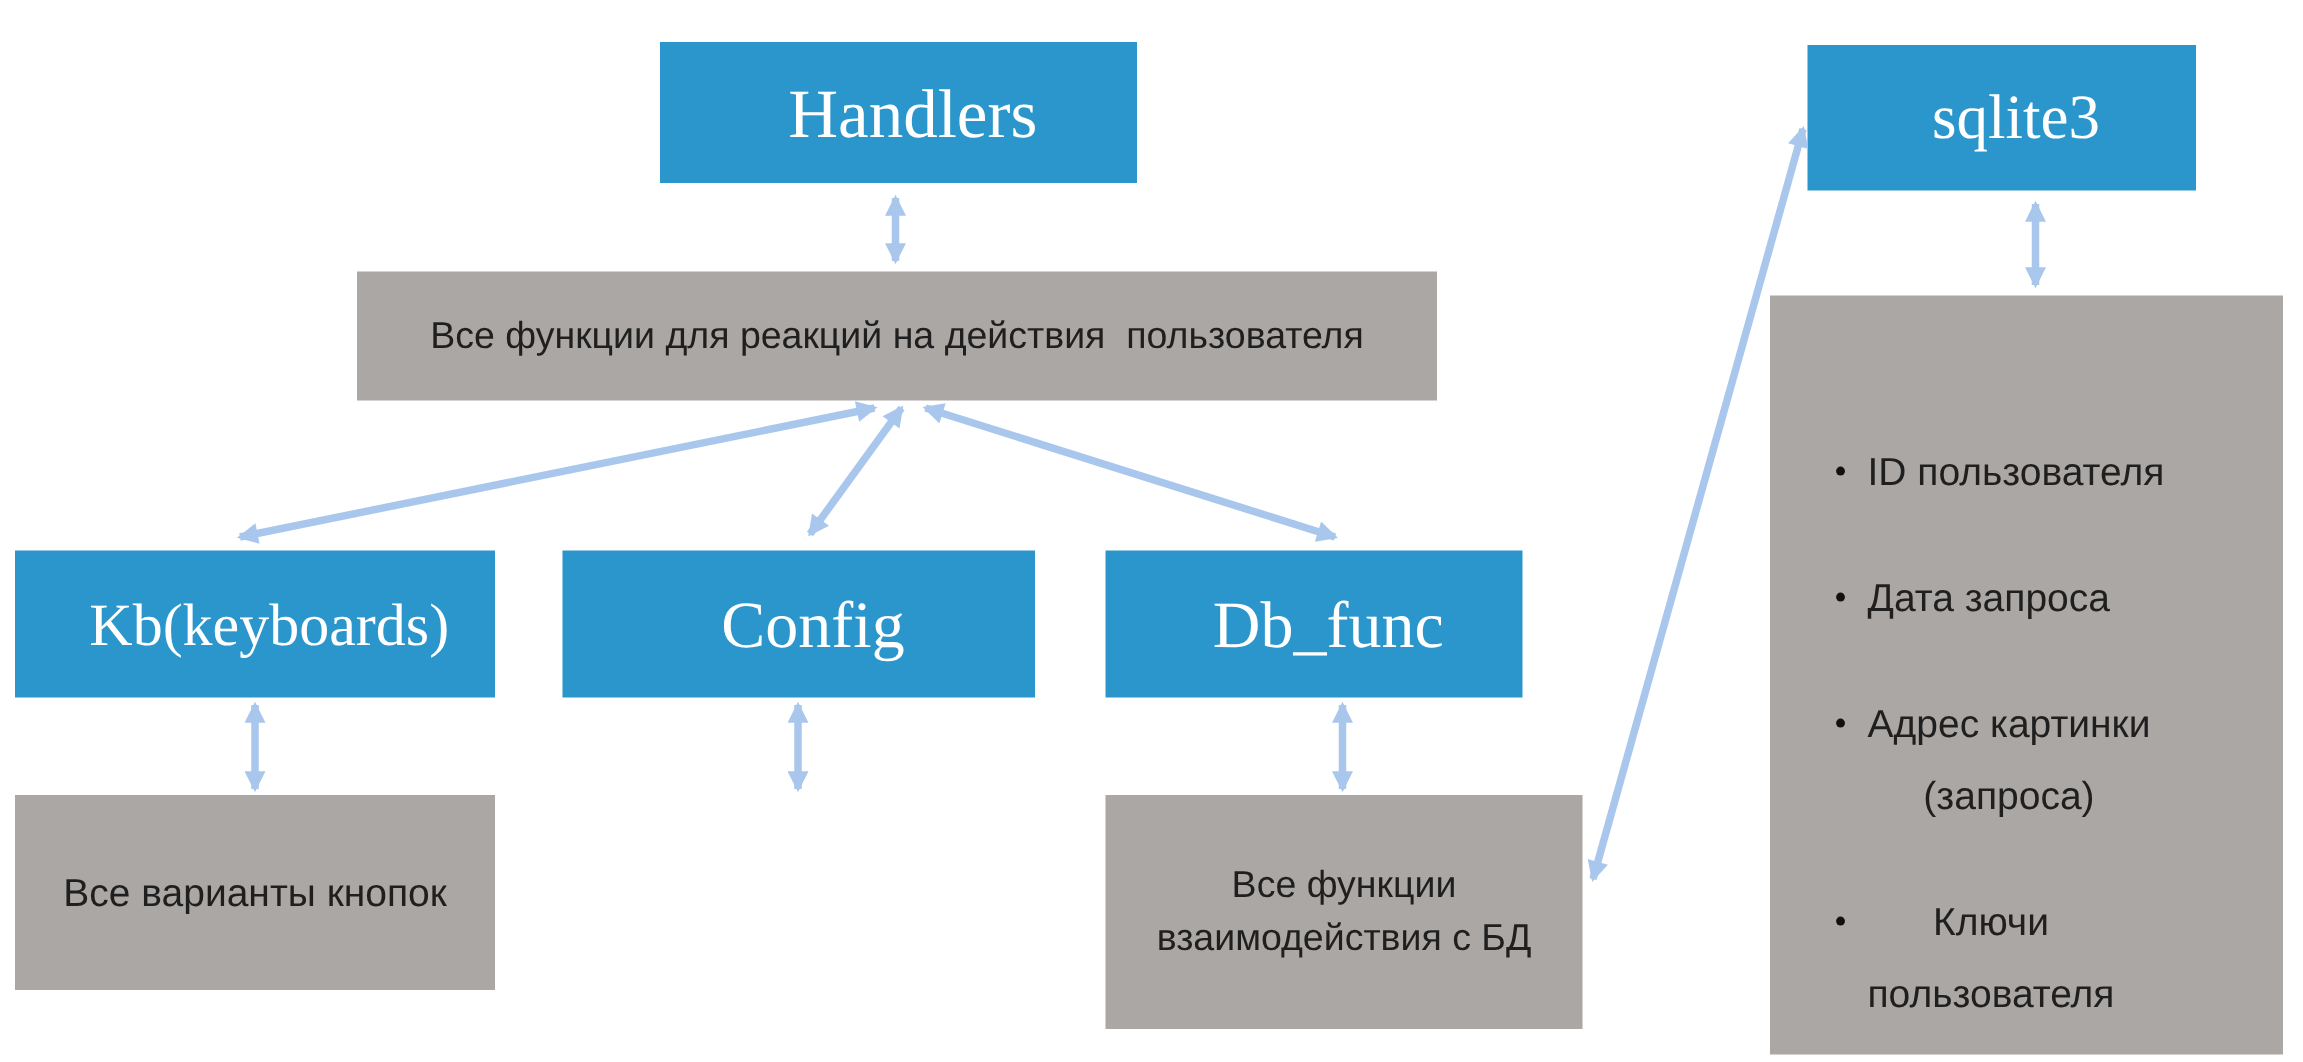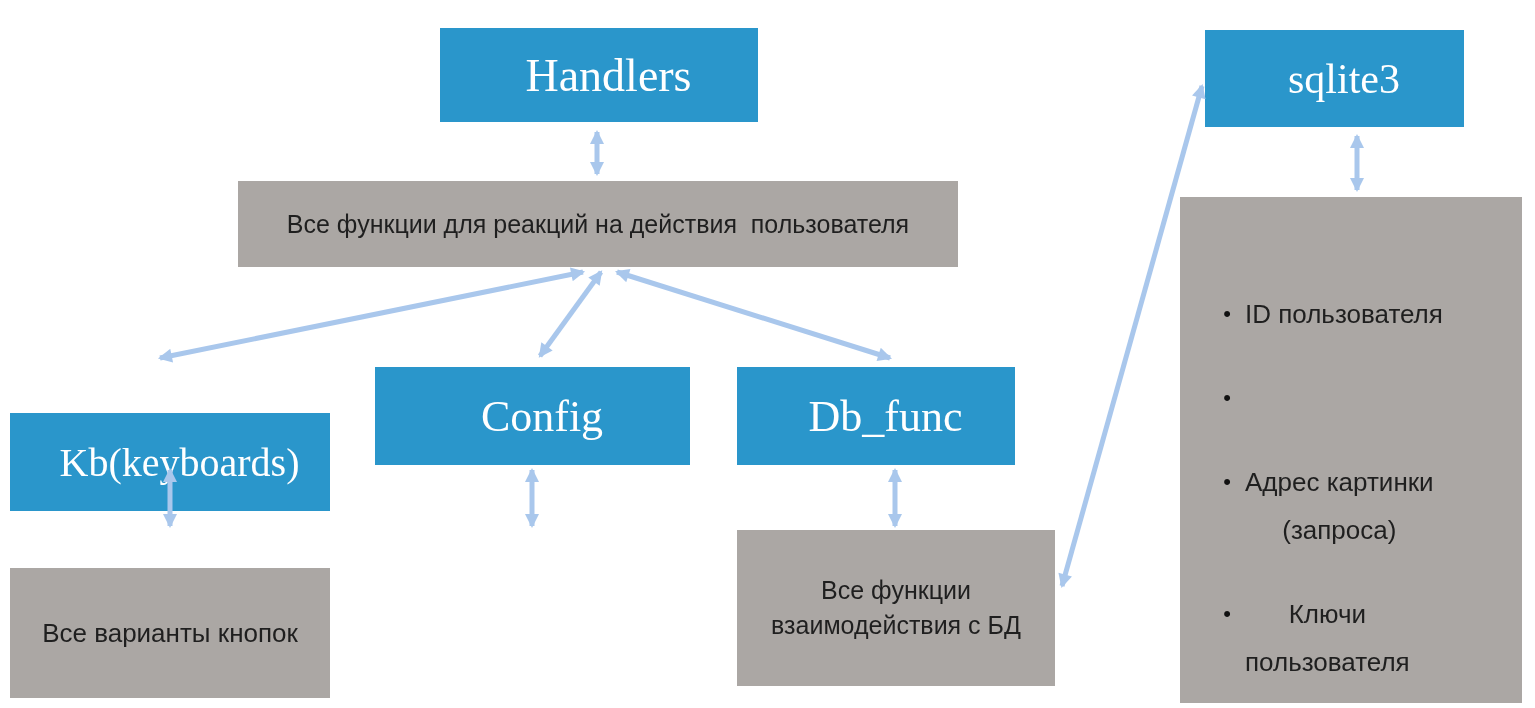--- a/index.html
+++ b/index.html
@@ -27,24 +27,24 @@
     padding-left: 19px;
   }
   .gray {
     background: #aba7a4;
     color: #1f1f1f;
     font-family: Liberation Sans, sans-serif;
     white-space: pre-wrap;
   }
   #handlers      { left: 440px;  top: 28px;  width: 318px; height: 94px;  font-size: 46px; }
   #handlers-desc { left: 238px;  top: 181px; width: 720px; height: 86px;  font-size: 25px; }
-  #kb            { left: 10px;   top: 367px; width: 320px; height: 98px;  font-size: 40px; margin-top: 46px; }
+  #kb            { left: 10px;   top: 367px; width: 320px; height: 98px;  font-size: 40px; }
   #config        { left: 375px;  top: 367px; width: 315px; height: 98px;  font-size: 44px; }
   #dbfunc        { left: 737px;  top: 367px; width: 278px; height: 98px;  font-size: 44px; }
-  #kb-desc       { left: 10px;   top: 530px; width: 320px; height: 130px; font-size: 26px; margin-top: 38px; }
+  #kb-desc       { left: 10px;   top: 530px; width: 320px; height: 130px; font-size: 26px; }
   #config-desc   { left: 375px;  top: 530px; width: 315px; height: 130px; font-size: 25px; line-height: 35px; }
   #dbfunc-desc   { left: 737px;  top: 530px; width: 318px; height: 156px; font-size: 25px; line-height: 35px; }
   #sqlite        { left: 1205px; top: 30px;  width: 259px; height: 97px;  font-size: 42px; }
   #sqlite-panel  {
     left: 1180px; top: 197px; width: 342px; height: 506px;
     display: block;
     padding: 21px 8px 0 29px;
   }
   #sqlite-panel ul { list-style: none; margin: 0; padding: 0; }
   #sqlite-panel li {
@@ -111,20 +111,21 @@
   </div>
 
   <div class="node gray" id="sqlite-panel">
     <ul>
       <li>
         <span class="dot">•</span>
         <span class="item-text">ID пользователя</span>
       </li>
       <li>
         <span class="dot">•</span>
+        <span class="item-text">Дата запроса</span>
       </li>
       <li>
         <span class="dot">•</span>
         <span class="item-text">Адрес картинки
 (запроса)</span>
       </li>
       <li>
         <span class="dot">•</span>
         <span class="item-text">Ключи
 пользователя</span>

